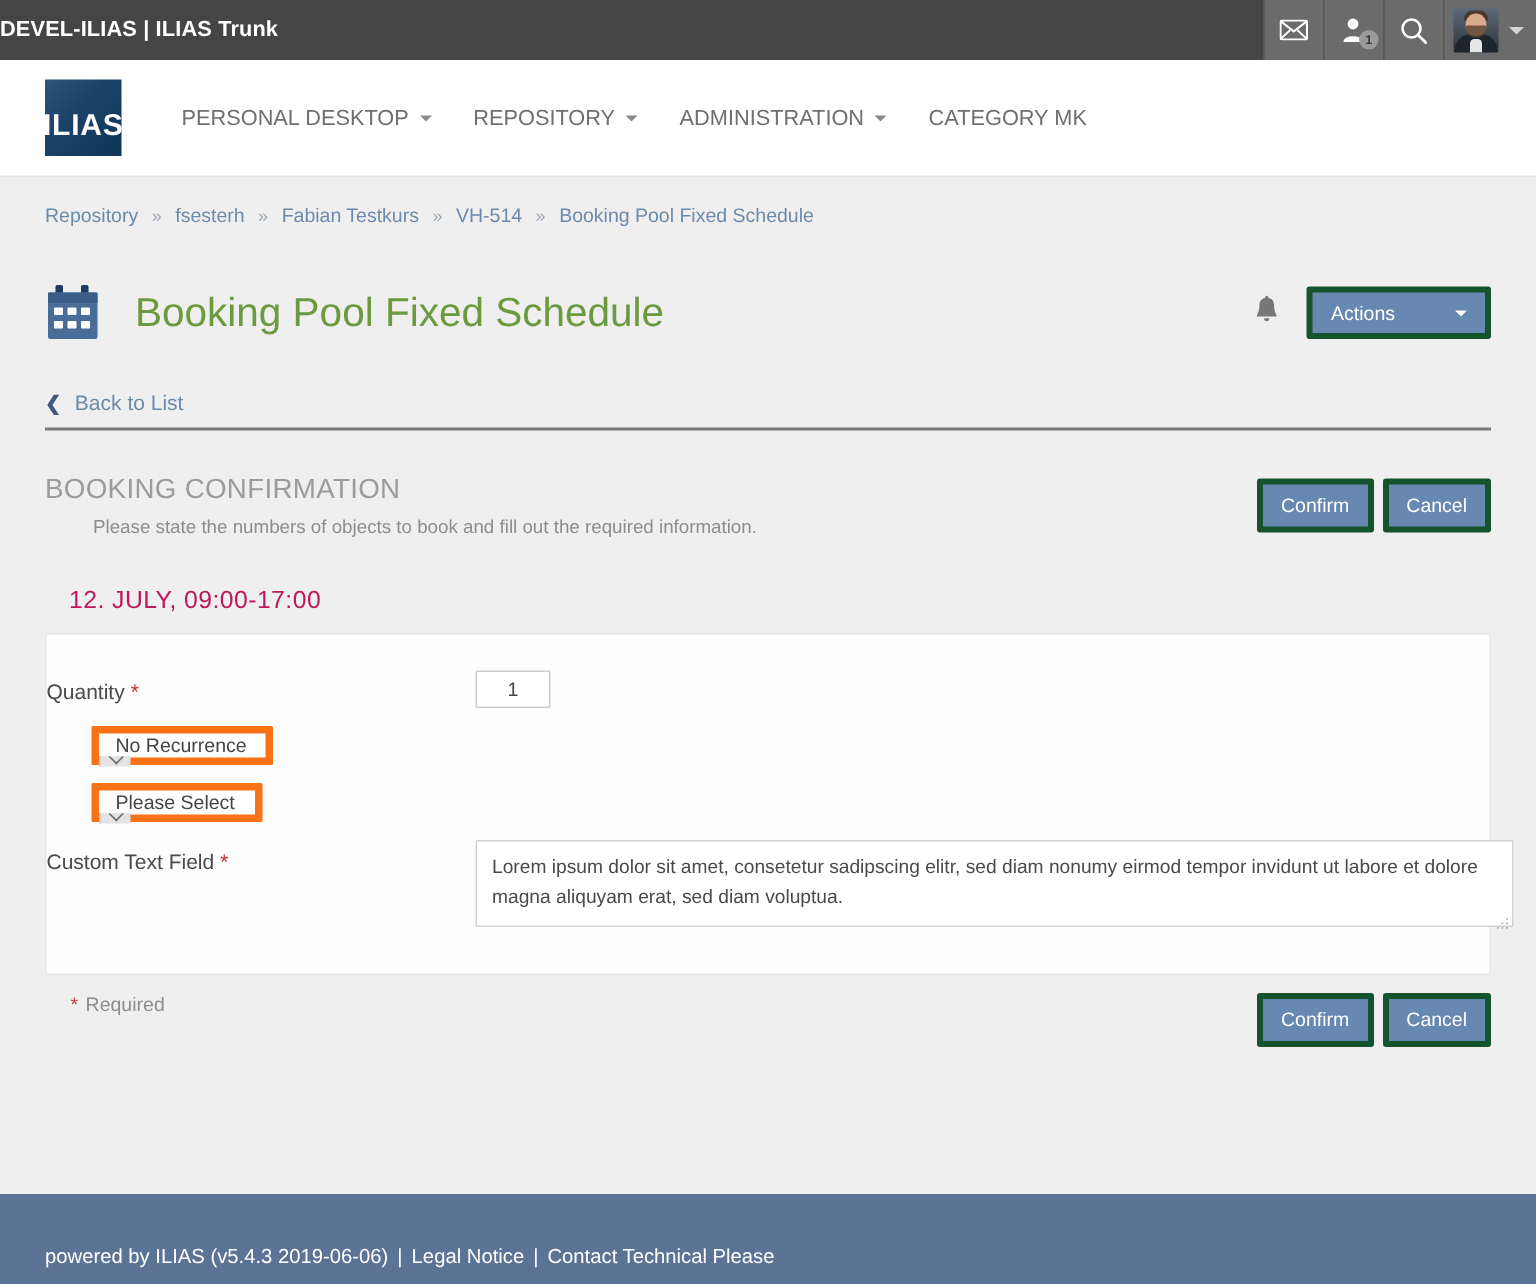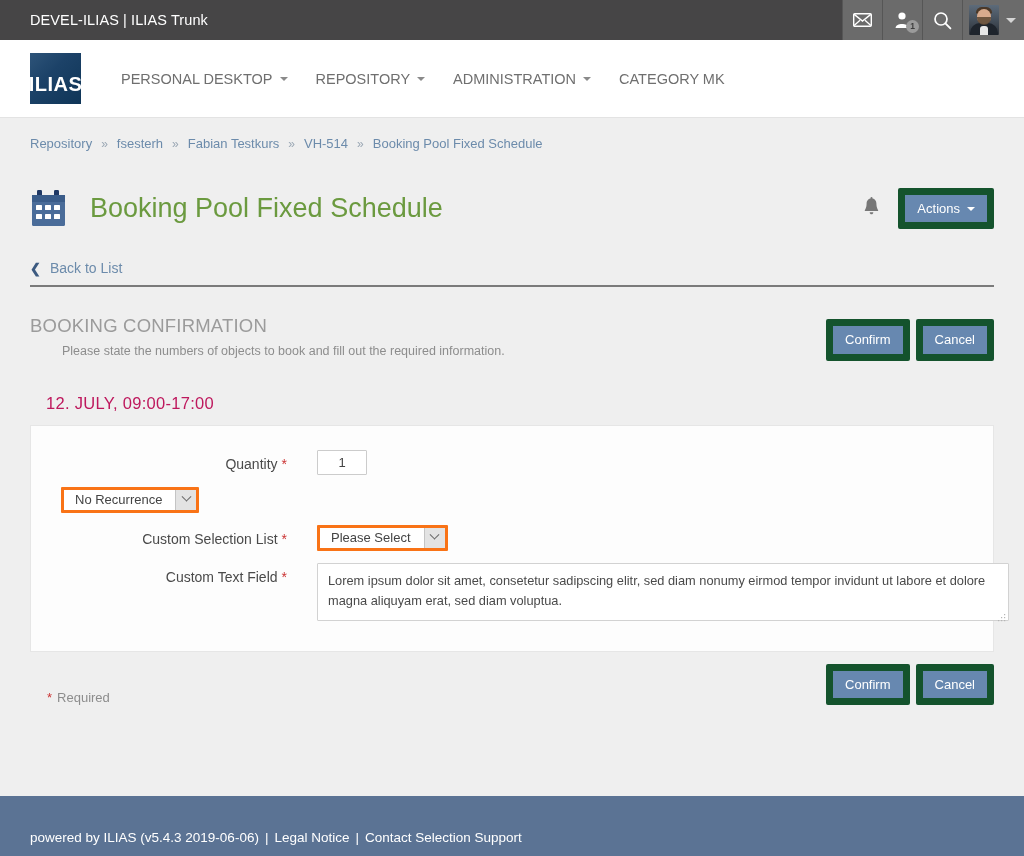--- a/index.html
+++ b/index.html
@@ -15,24 +15,23 @@
   
   .topbar {
     height: 40px; width: 100%;
     background: #464546;
     display: flex; align-items: stretch;
     position: relative;
   }
   .topbar-title {
     flex: 1;
     display: flex; align-items: center;
-    padding-left: 30px;
     color: #ffffff;
     font-size: 14.5px;
-    font-weight: normal;
+    font-weight: bold;
     letter-spacing: .1px;
   }
   .topbar-tools { display: flex; align-items: stretch; }
   .tool-btn {
     width: 40px;
     display: flex; align-items: center; justify-content: center;
     background: #6b6b6b;
     border-left: 1px solid #565656;
     position: relative;
     cursor: pointer;
@@ -157,28 +156,28 @@
     font-weight: normal;
   }
   .title-actions {
     margin-left: auto;
     display: flex; align-items: center;
   }
   .bell-icon { margin-right: 18px; cursor: pointer; }
   .btn {
     background: #6788b0;
     color: #ffffff;
-    border: 7px solid #14532d;
+    border: 4px solid #14532d;
     font-size: 13px;
     padding: 6px 12px;
     cursor: pointer;
     border-radius: 2px;
     line-height: 1.2;
     font-family: "Liberation Sans", sans-serif;
-    display: inline-flex; align-items: center;
+    display: inline-flex; align-items: center; gap: 33px;
   }
   .btn .btn-caret {
     width: 0; height: 0; margin-left: 7px;
     border-left: 4px solid transparent;
     border-right: 4px solid transparent;
     border-top: 4px solid #ffffff;
   }
 
   .backrow {
     border-bottom: 2px solid #7a7a7a;
@@ -234,21 +233,20 @@
     margin-top: 12px;
     padding: 18px 0 20px 0;
   }
   .form-row {
     display: flex;
     align-items: flex-start;
     padding: 6px 0;
   }
   .form-label {
     width: 256px;
-    text-align: right;
     padding-right: 0;
     font-size: 14px;
     color: #4a4a4a;
     padding-top: 6px;
     flex: none;
   }
   .req { color: #cb3434; margin-left: 4px; }
   .form-control { margin-left: 30px; }
 
   input.qty {
@@ -258,25 +256,26 @@
     font-size: 13px;
     color: #444;
     text-align: center;
     padding: 2px 4px;
     font-family: "Liberation Sans", sans-serif;
     border-radius: 1px;
   }
   .select-box {
     display: inline-flex;
     align-items: stretch;
-    border: 3px solid #f97316;
+    border: 5px solid #f97316;
     background: #ffffff;
     height: 26px;
     border-radius: 1px;
     cursor: pointer;
+    flex-direction: column;
   }
   .select-text {
     display: flex; align-items: center;
     padding: 0 13px 0 11px;
     font-size: 13px;
     color: #444;
     white-space: nowrap;
   }
   .select-arrow {
     width: 21px;
@@ -308,21 +307,21 @@
   }
   .ta-wrap { position: relative; display: inline-block; }
   .ta-grip {
     position: absolute;
     right: 3px; bottom: 3px;
     width: 9px; height: 9px;
     pointer-events: none;
   }
 
   .form-foot {
-    display: flex; align-items: flex-end;
+    display: flex; align-items: flex-start;
     padding-top: 12px;
   }
   .required-note {
     font-size: 13px;
     color: #8d8d8d;
     padding-left: 17px;
   }
   .required-note .star { color: #cb3434; margin-right: 5px; }
   .foot-btns { margin-left: auto; display: flex; gap: 6px; }
 
@@ -495,23 +494,20 @@
           <div class="select-box">
             <span class="select-text">No Recurrence</span>
             <span class="select-arrow">
                 <i></i>
               </span>
           </div>
         </div>
       </div>
 
       <div class="form-row">
-        <div class="form-label">
-          <span>Custom Selection List</span><span class="req">*</span>
-        </div>
         <div class="form-control">
           <div class="select-box">
             <span class="select-text">Please Select</span>
             <span class="select-arrow">
                 <i></i>
               </span>
           </div>
         </div>
       </div>
 
@@ -549,14 +545,14 @@
 
     <div class="spacer"></div>
   </div>
 </div>
 
 <div class="footer">
   <span>powered by ILIAS (v5.4.3 2019-06-06)</span>
   <span class="sep">|</span>
   <a>Legal Notice</a>
   <span class="sep">|</span>
-  <a>Contact Selection Support</a>
+  <a>Contact Technical Please</a>
 </div>
 
 </body></html>

